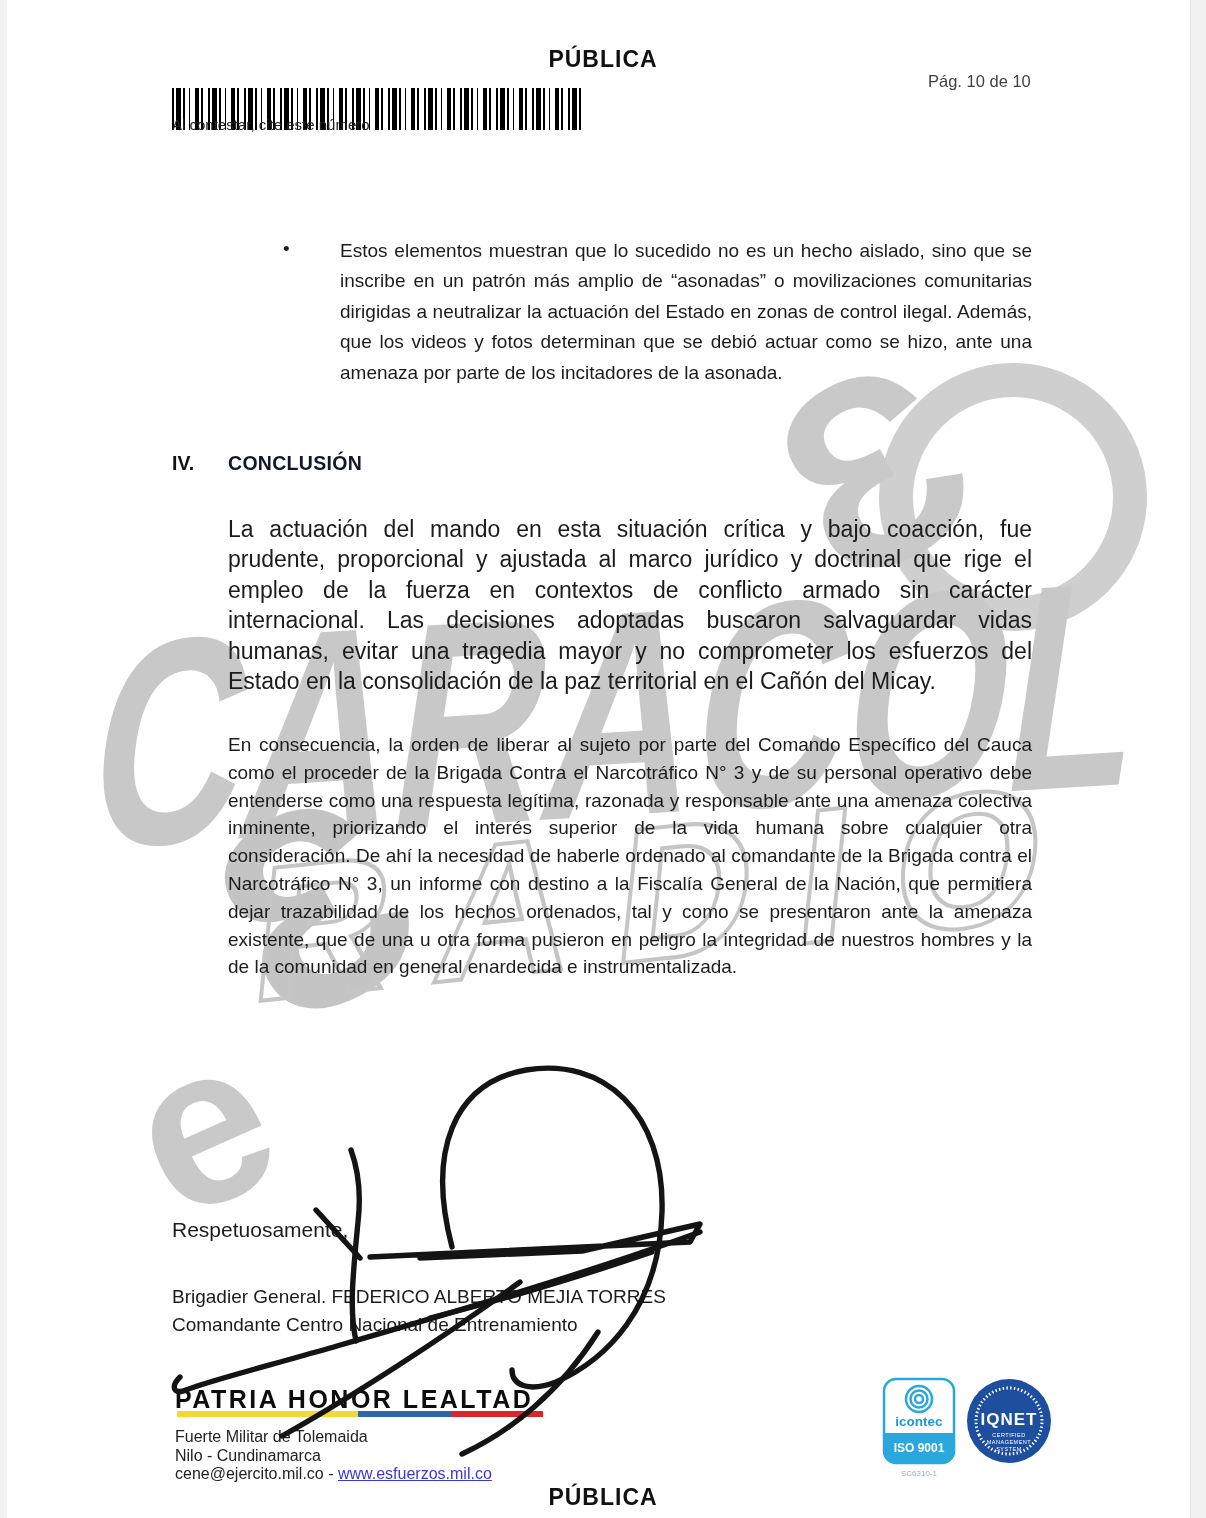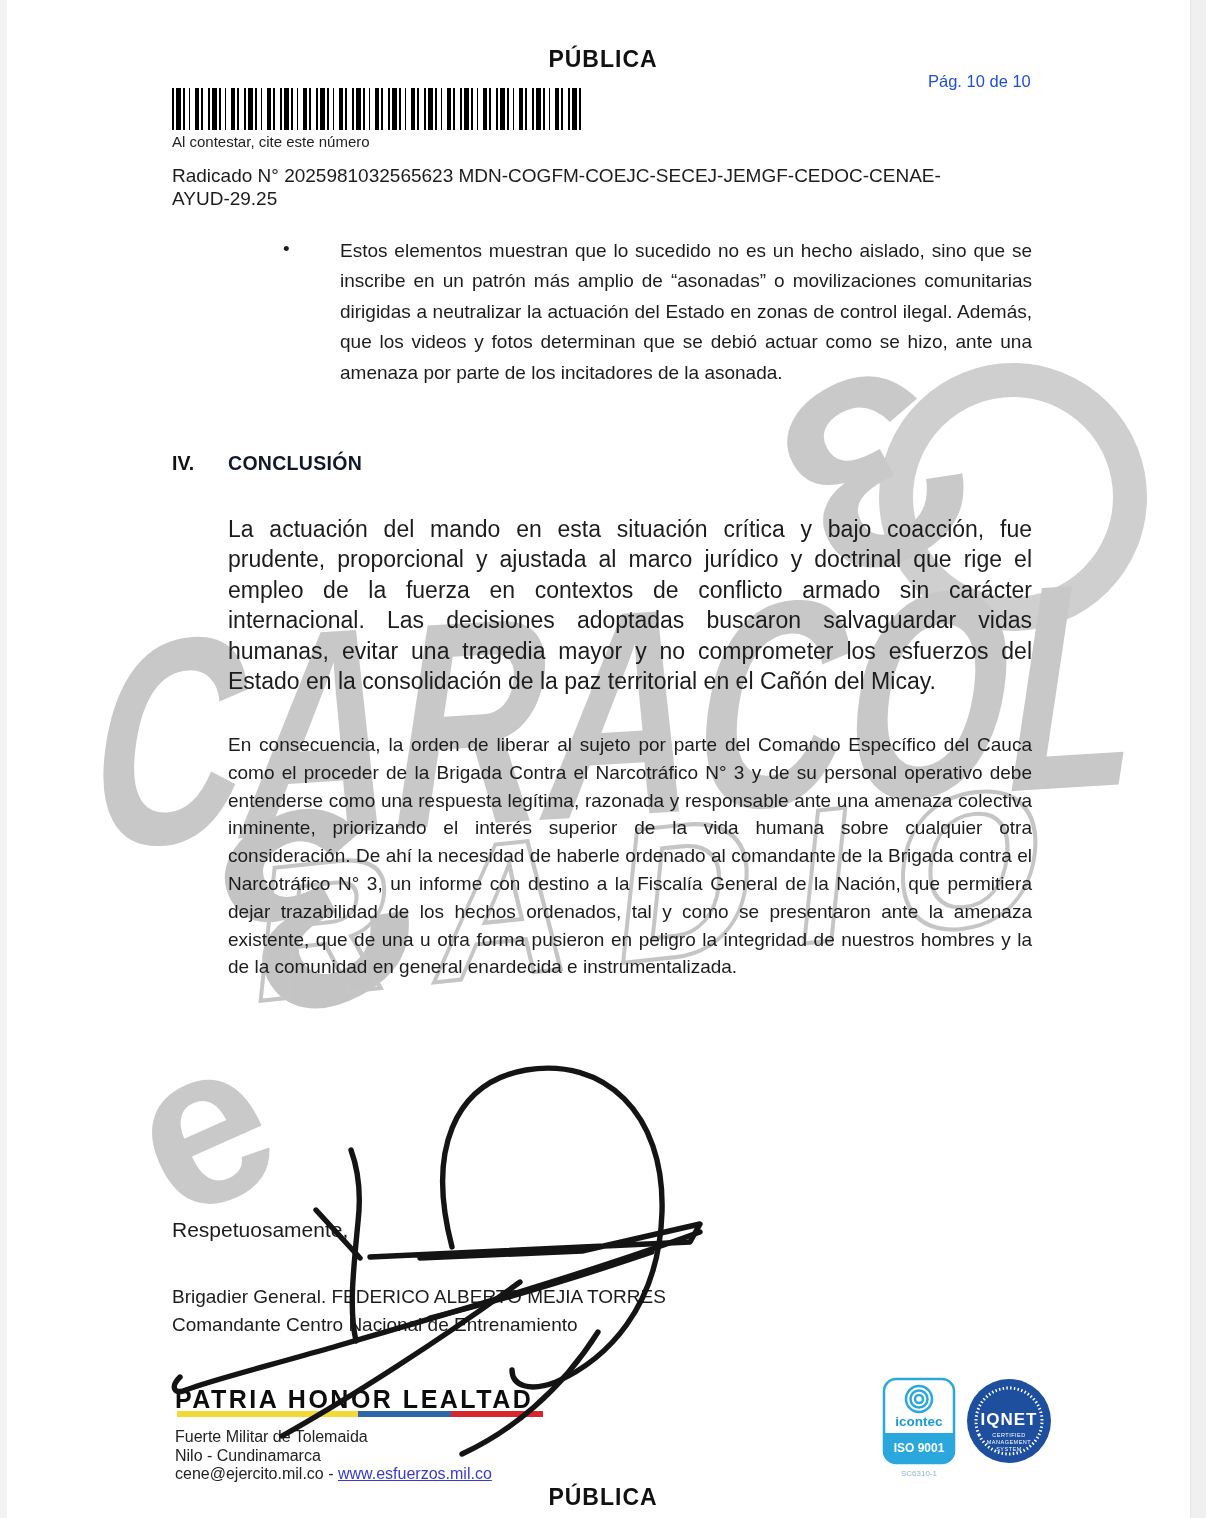--- a/index.html
+++ b/index.html
@@ -7,27 +7,27 @@
     position:relative;width:1206px;height:1518px;background:#ffffff;
     font-family:"Liberation Sans", sans-serif;color:#1c1c1c;overflow:hidden;
   }
   .abs{position:absolute;}
   .edge-left{left:0;top:0;width:7px;height:1518px;background:#f3f3f3;z-index:3;}
   .edge-right{left:1190px;top:0;width:16px;height:1518px;background:#f0f0f0;border-left:1px solid #e6e6e6;z-index:3;}
 
   .wm{left:0;top:0;width:1206px;height:1518px;z-index:0;pointer-events:none;}
 
   .classif-top{left:0;top:46px;width:1206px;text-align:center;font-size:23px;font-weight:bold;letter-spacing:1px;color:#111;z-index:1;}
-  .page-num{left:928px;top:72px;font-size:16.5px;color:#1d4ed8;z-index:1;}
+  .page-num{left:928px;top:72px;font-size:16.5px;color:#404040;z-index:1;}
   .barcode{left:172px;top:88px;width:410px;height:42px;z-index:1;
     background:repeating-linear-gradient(90deg,
       #000 0 2px,#fff 2px 4px,#000 4px 9px,#fff 9px 11px,#000 11px 13px,#fff 13px 17px,
       #000 17px 18px,#fff 18px 23px,#000 23px 27px,#fff 27px 29px,#000 29px 31px,#fff 31px 36px);
   }
-  .barcode-caption{left:172px;top:133px;font-size:15px;color:#222;z-index:1;}
+  .barcode-caption{left:172px;top:116px;font-size:15px;color:#222;z-index:1;}
   .radicado{left:172px;top:164px;width:800px;font-size:19px;line-height:23px;color:#1c1c1c;z-index:1;}
 
   .bullet-dot{left:283px;top:238px;font-size:19px;z-index:1;}
   .bullet-text{left:340px;top:236px;width:692px;font-size:19px;line-height:30.4px;text-align:justify;z-index:1;}
 
   .sec-num{left:172px;top:452px;font-size:19.5px;font-weight:bold;color:#111;z-index:1;text-align:right;}
   .sec-title{left:228px;top:452px;font-size:19.5px;font-weight:bold;color:#0f172a;letter-spacing:.3px;z-index:1;}
 
   .para1{left:228px;top:514px;width:804px;font-size:23px;line-height:30.4px;text-align:justify;z-index:1;}
   .para2{left:228px;top:731px;width:804px;font-size:19px;line-height:27.8px;text-align:justify;z-index:1;}
@@ -62,21 +62,20 @@
     <text transform="translate(176 1222) rotate(-24)" font-family="Liberation Sans, sans-serif" font-size="225" font-weight="bold" fill="#c9c9c9">e</text>
   </svg>
 
   <div class="abs edge-left"></div>
   <div class="abs edge-right"></div>
 
   <div class="abs classif-top">PÚBLICA</div>
   <div class="abs page-num">Pág. 10 de 10</div>
   <div class="abs barcode"></div>
   <div class="abs barcode-caption">Al contestar, cite este número</div>
-  <div class="abs radicado">Radicado N° 2025981032565623 MDN-COGFM-COEJC-SECEJ-JEMGF-CEDOC-CENAE-AYUD-29.25</div>
 
   <div class="abs bullet-dot">•</div>
   <div class="abs bullet-text">Estos elementos muestran que lo sucedido no es un hecho aislado, sino que se inscribe en un patrón más amplio de “asonadas” o movilizaciones comunitarias dirigidas a neutralizar la actuación del Estado en zonas de control ilegal. Además, que los videos y fotos determinan que se debió actuar como se hizo, ante una amenaza por parte de los incitadores de la asonada.</div>
 
   <div class="abs sec-num">IV.</div>
   <div class="abs sec-title">CONCLUSIÓN</div>
 
   <div class="abs para1">La actuación del mando en esta situación crítica y bajo coacción, fue prudente, proporcional y ajustada al marco jurídico y doctrinal que rige el empleo de la fuerza en contextos de conflicto armado sin carácter internacional. Las decisiones adoptadas buscaron salvaguardar vidas humanas, evitar una tragedia mayor y no comprometer los esfuerzos del Estado en la consolidación de la paz territorial en el Cañón del Micay.</div>
   <div class="abs para2">En consecuencia, la orden de liberar al sujeto por parte del Comando Específico del Cauca como el proceder de la Brigada Contra el Narcotráfico N° 3 y de su personal operativo debe entenderse como una respuesta legítima, razonada y responsable ante una amenaza colectiva inminente, priorizando el interés superior de la vida humana sobre cualquier otra consideración. De ahí la necesidad de haberle ordenado al comandante de la Brigada contra el Narcotráfico N° 3, un informe con destino a la Fiscalía General de la Nación, que permitiera dejar trazabilidad de los hechos ordenados, tal y como se presentaron ante la amenaza existente, que de una u otra forma pusieron en peligro la integridad de nuestros hombres y la de la comunidad en general enardecida e instrumentalizada.</div>
 

